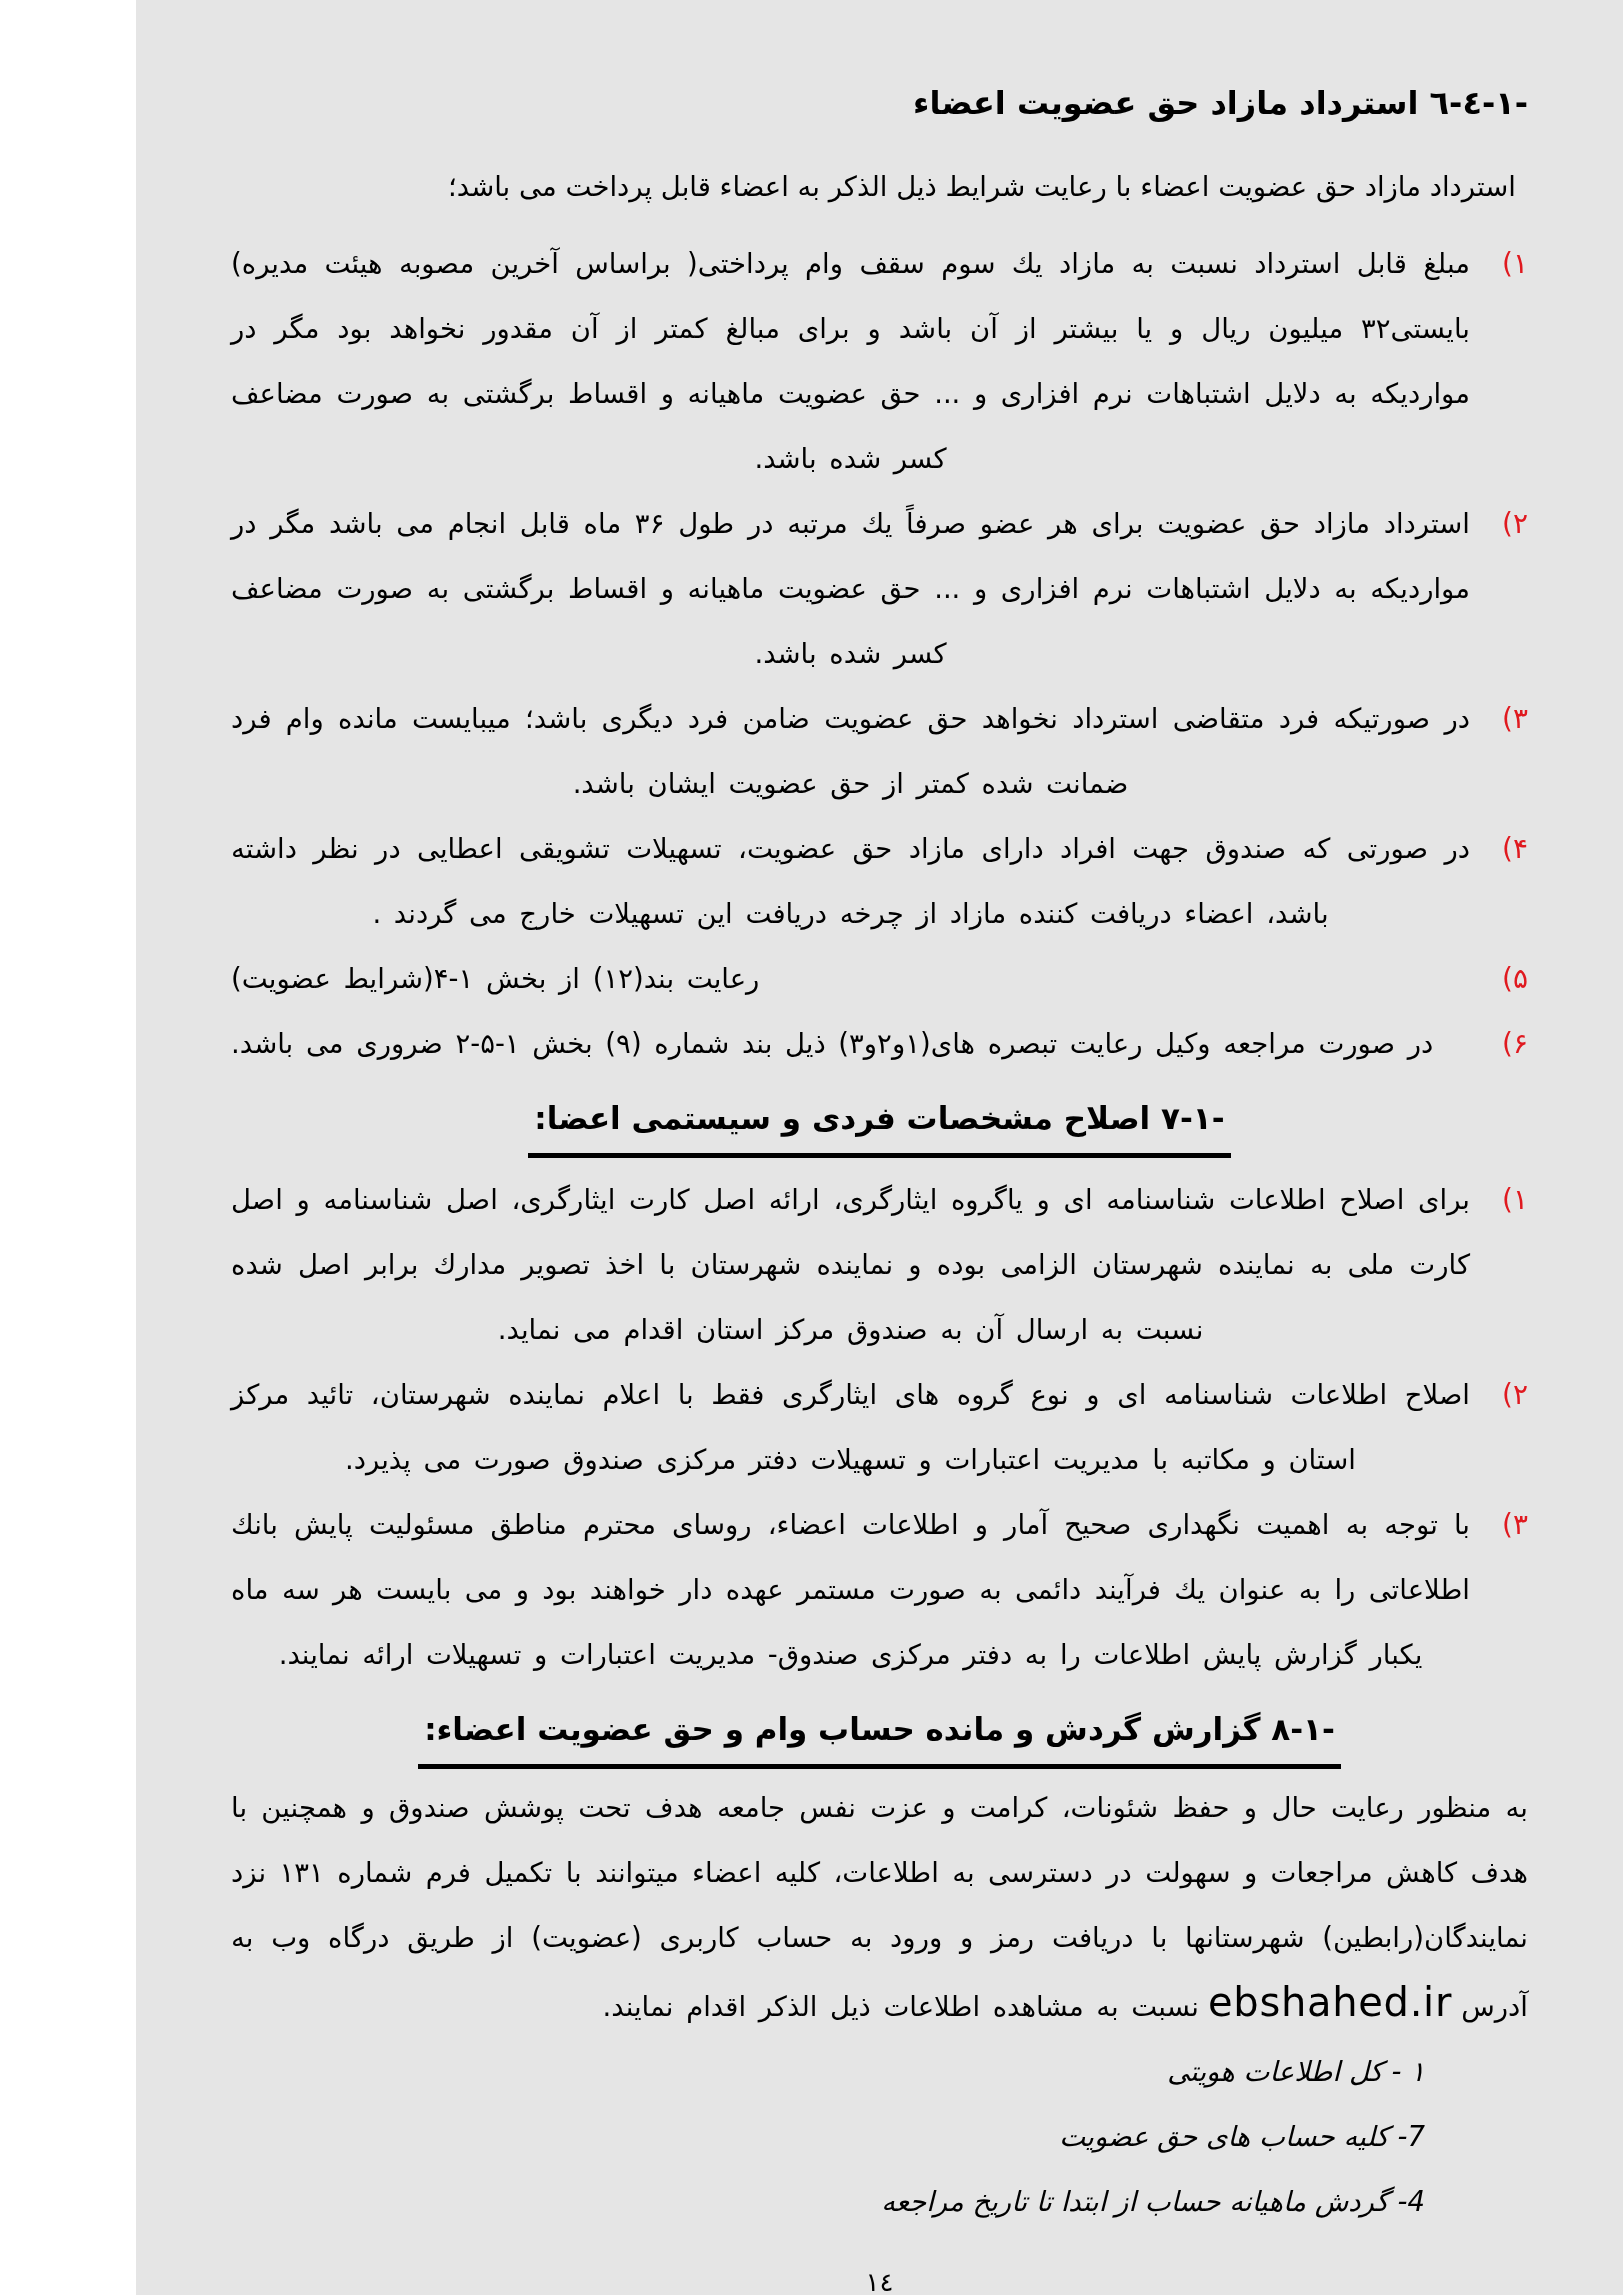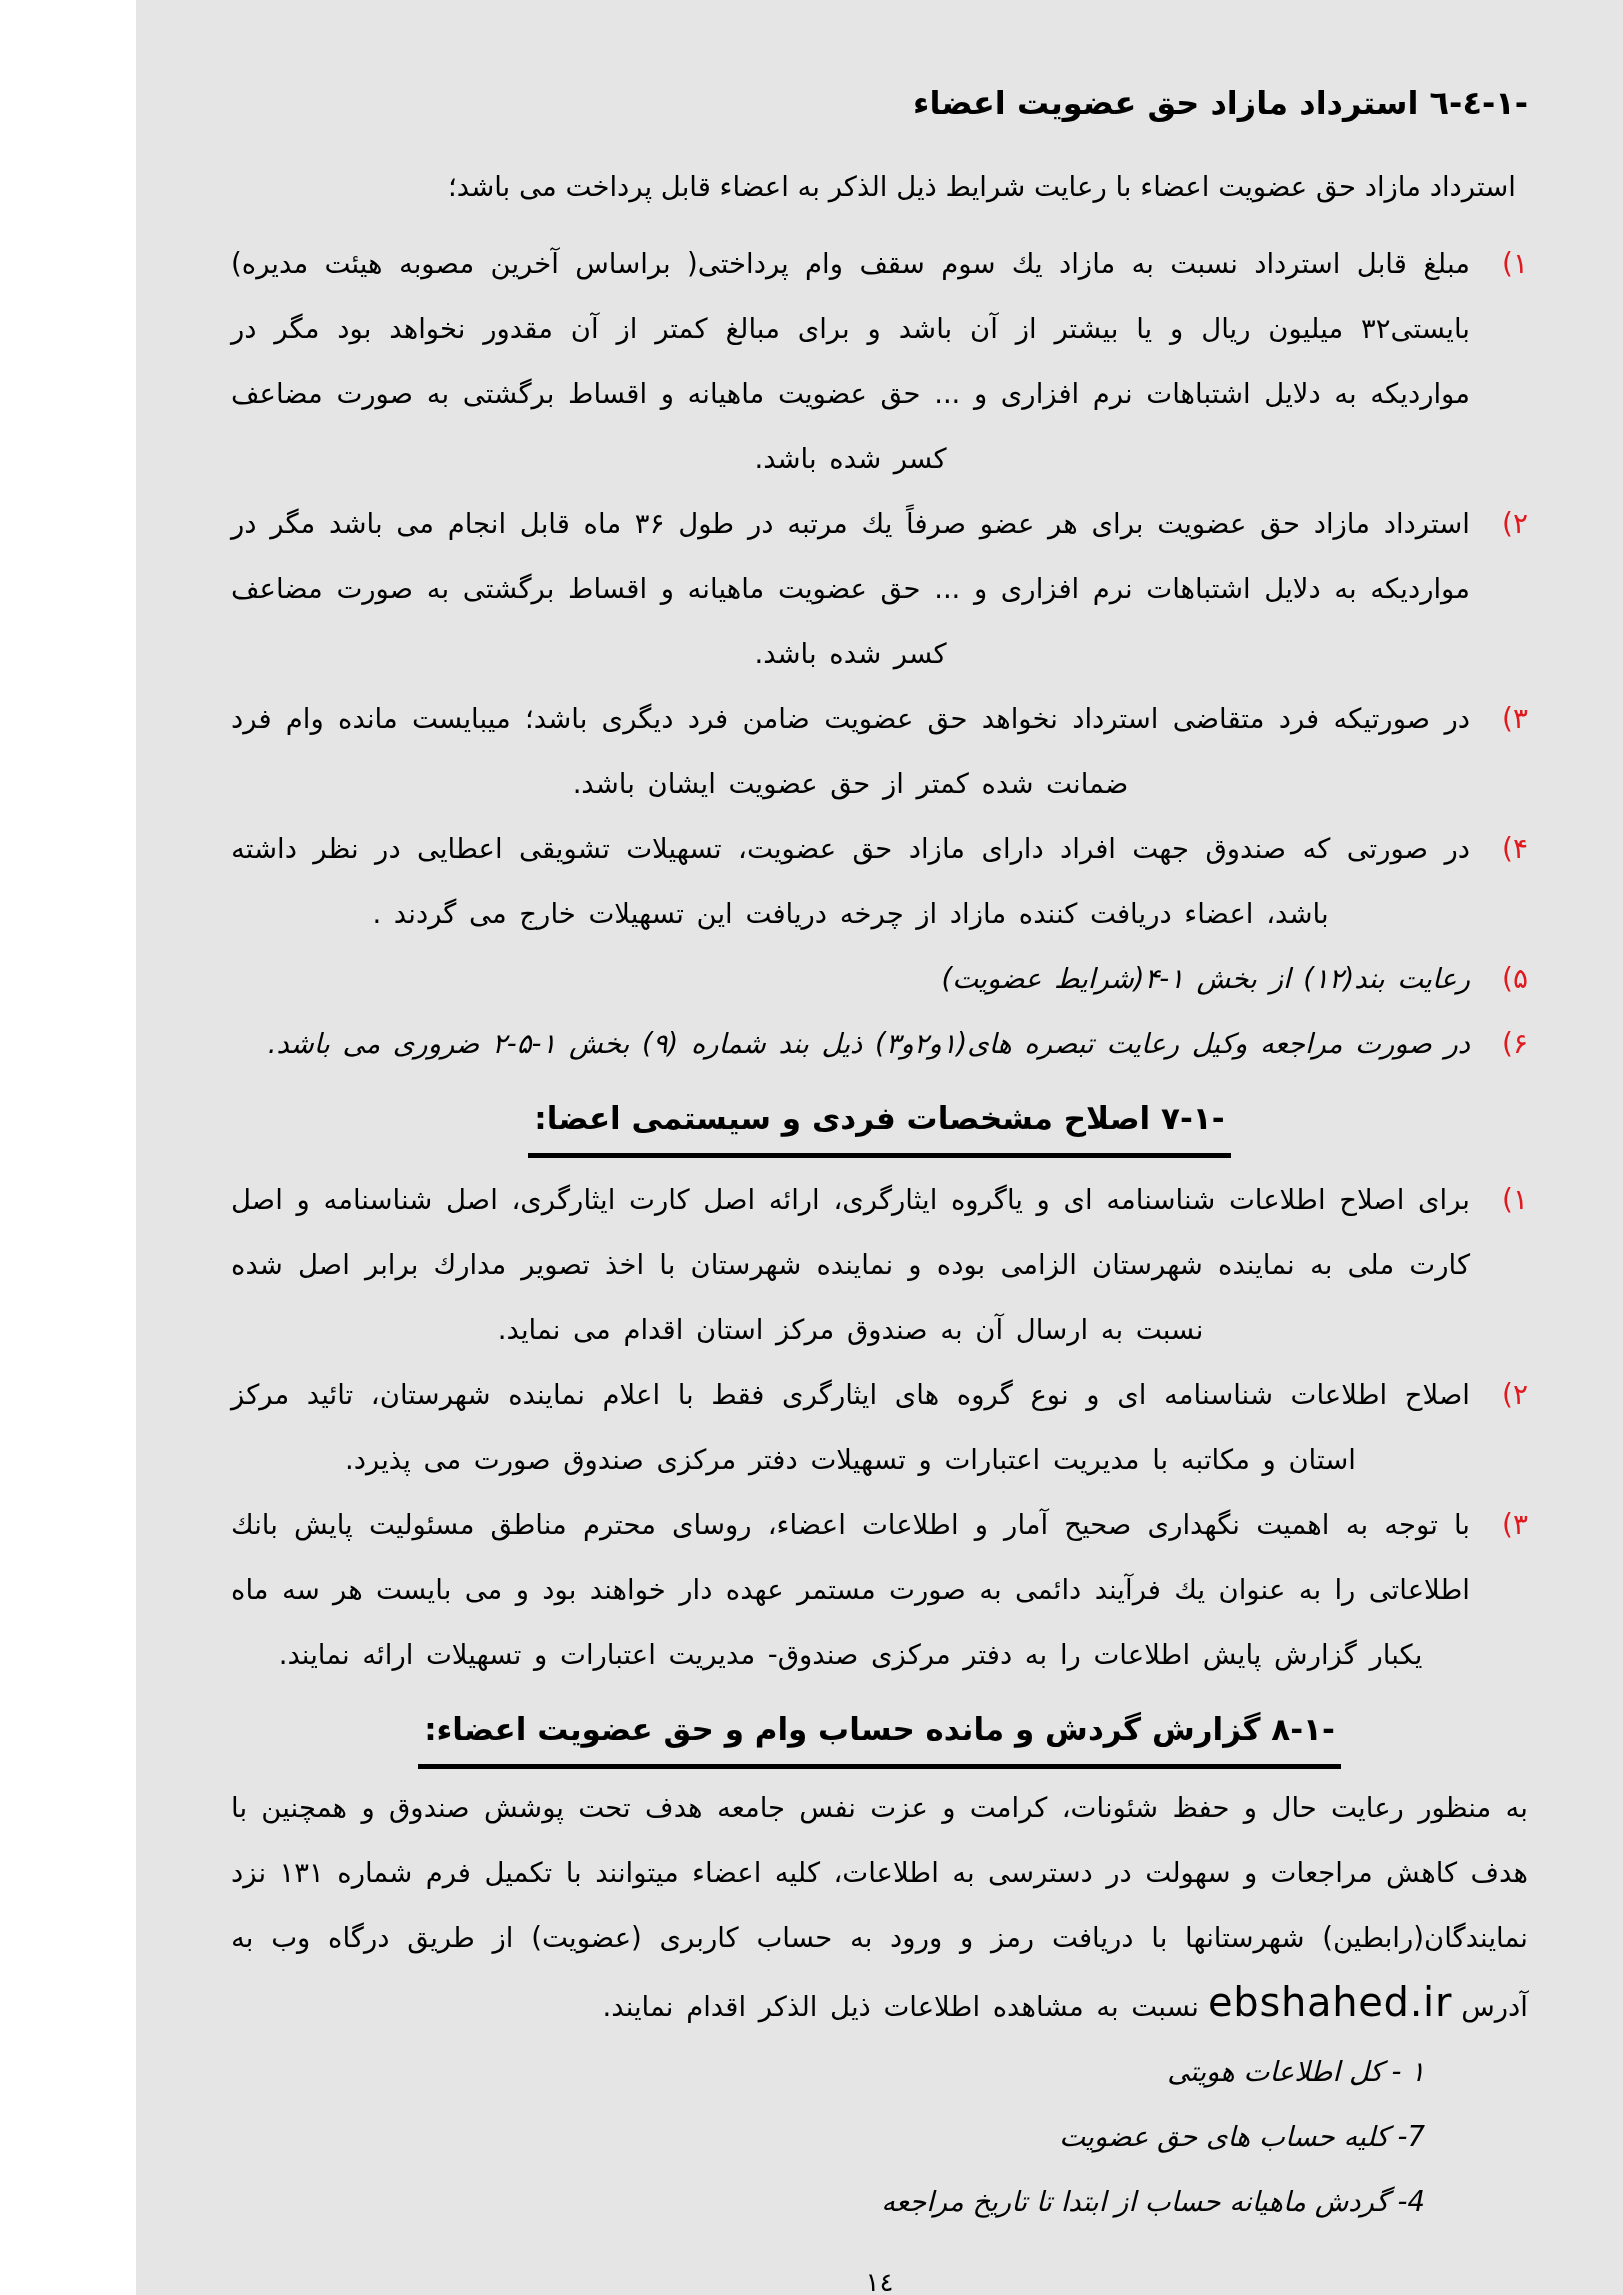--- a/index.html
+++ b/index.html
@@ -53,22 +53,21 @@
     flex: 1 1 auto;
     font-size: 27.5px;
     line-height: 65px;
     word-spacing: 3.9px;
   }
   .txt.multi {
     text-align: justify;
     text-align-last: center;
   }
   .txt.single {
-    text-align: right;
-    font-style: italic;
+    text-align: left;
   }
   .h2wrap {
     text-align: center;
     margin: 22px 0 6.5px 0;
   }
   .h2 {
     display: inline-block;
     font-size: 31px;
     font-weight: bold;
     line-height: 41px;

